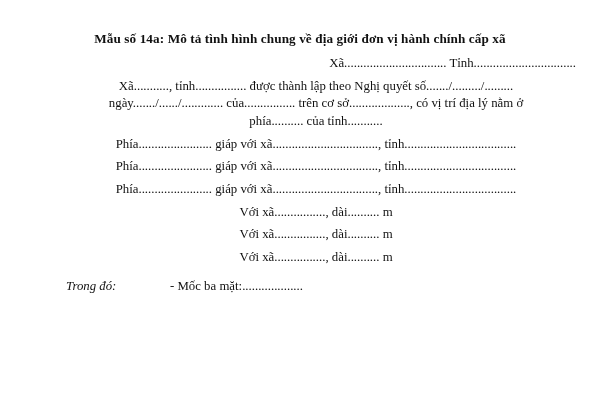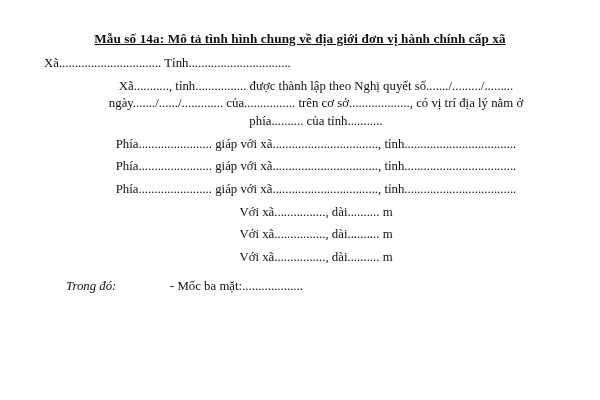--- a/index.html
+++ b/index.html
@@ -25,33 +25,32 @@
   .doc-body {
     padding: 30px 24px 0 24px;
   }
   .title-line-1 {
     text-align: center;
     font-weight: bold;
     font-size: 13.2px;
     letter-spacing: 0.1px;
     line-height: 1.35;
     white-space: nowrap;
-    text-decoration: underline;
   }
   .title-line-2 {
     text-align: center;
     font-weight: bold;
     font-size: 14.6px;
     letter-spacing: 0.2px;
     line-height: 1.45;
     margin-top: 2px;
     white-space: nowrap;
   }
   .subject-line {
-    text-align: left;
+    text-align: right;
     font-size: 12.8px;
     margin-top: 7px;
     padding-left: 20px;
     line-height: 1.4;
   }
   .para {
     font-size: 12.8px;
     line-height: 1.38;
     margin-top: 5px;
     padding-left: 42px;

